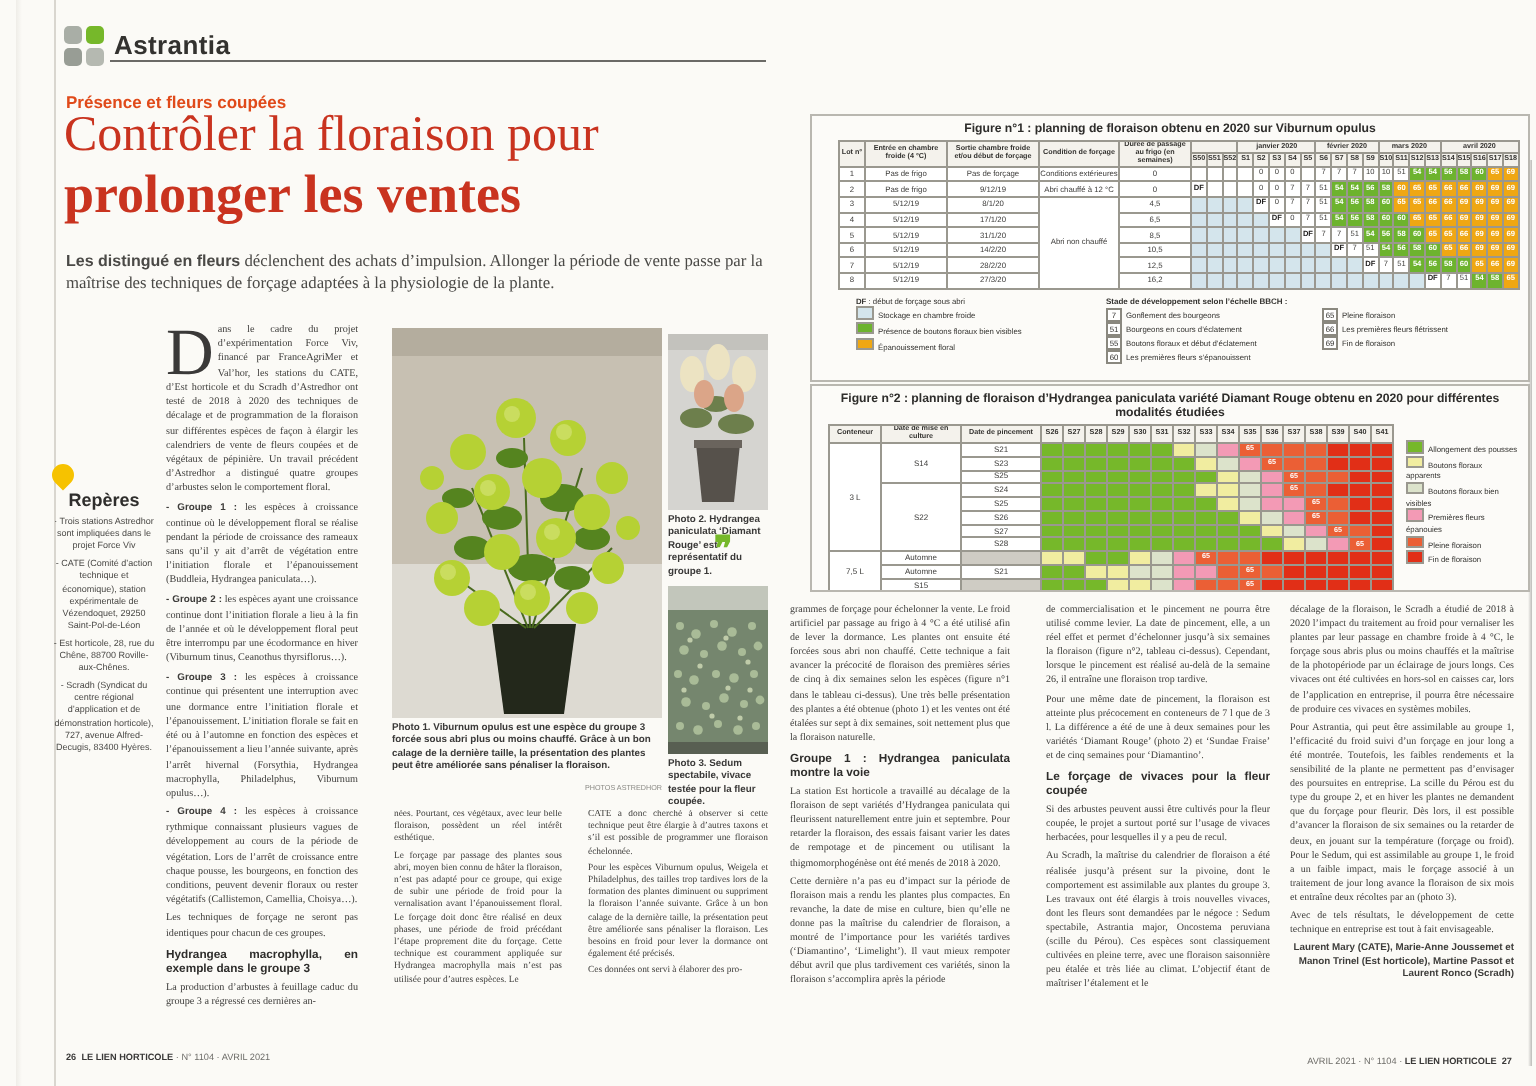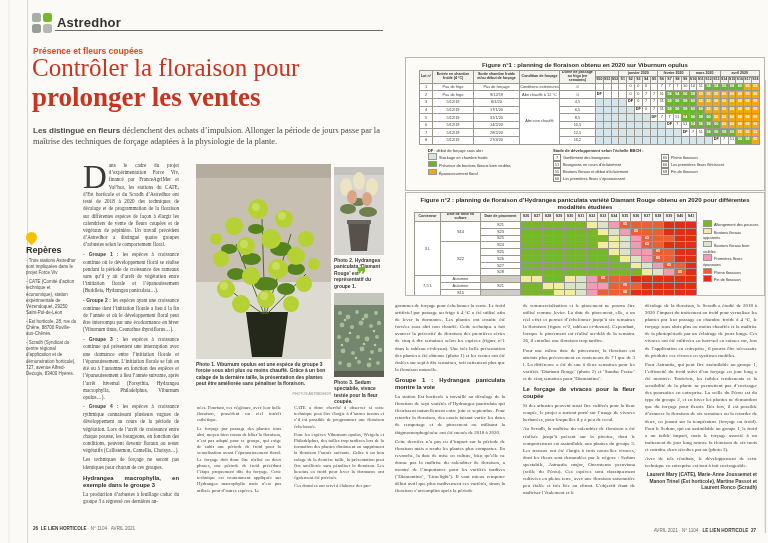--- a/index.html
+++ b/index.html
@@ -67,30 +67,30 @@
   <div class="crease" style="left:27px;"></div>
   <div class="edge-r"></div>
 
   <div class="abs logo" style="left:32px;top:13px;">
     <div style="background:#a9aea6;"></div>
     <div style="background:#76b82a;"></div>
     <div style="background:#989d95;"></div>
     <div style="background:#b5b9b1;"></div>
   </div>
   <div class="abs rule" style="left:55px;top:30px;width:328px;"></div>
-  <div class="abs sans produire" style="left:57px;top:15px;background:#fbfaf6;padding-right:4px;">Astredhor</div>
+  <div class="abs sans produire" style="left:57px;top:15px;background:#fbfaf6;padding-right:4px;">Astrantia</div>
 
   <div class="abs sans kicker" style="left:33px;top:46px;color:#e04a1a;">Présence et fleurs coupées</div>
   <div class="abs title2" style="left:32px;top:84px;">prolonger les ventes</div>
   <div class="abs title1" style="left:32px;top:55px;">Contrôler la floraison pour</div>
   <div class="abs intro" style="left:33px;top:126px;width:350px;">
-    <b>Les distingué en fleurs</b><span> déclenchent des achats d’impulsion. Allonger la période de jours passe par la maîtrise des techniques de forçage adaptées à la physiologie de la plante.</span>
-  </div>
-
-  <div class="abs" style="left:26px;top:232px;width:52px;">
+    <b>Les distingué en fleurs</b><span> déclenchent des achats d’impulsion. Allonger la période de vente passe par la maîtrise des techniques de forçage adaptées à la physiologie de la plante.</span>
+  </div>
+
+  <div class="abs" style="left:26px;top:232px;width:52px;text-align:center;">
     <div class="drop"></div>
     <div class="sans sb-title">Repères</div>
     <div class="sb-items">
       <div>· Trois stations Astredhor sont impliquées dans le projet Force Viv</div>
       <div>- CATE (Comité d’action technique et économique), station expérimentale de Vézendoquet, 29250 Saint-Pol-de-Léon</div>
       <div>- Est horticole, 28, rue du Chêne, 88700 Roville-aux-Chênes.</div>
       <div>- Scradh (Syndicat du centre régional d’application et de démonstration horticole), 727, avenue Alfred-Decugis, 83400 Hyères.</div>
     </div>
   </div>
 

